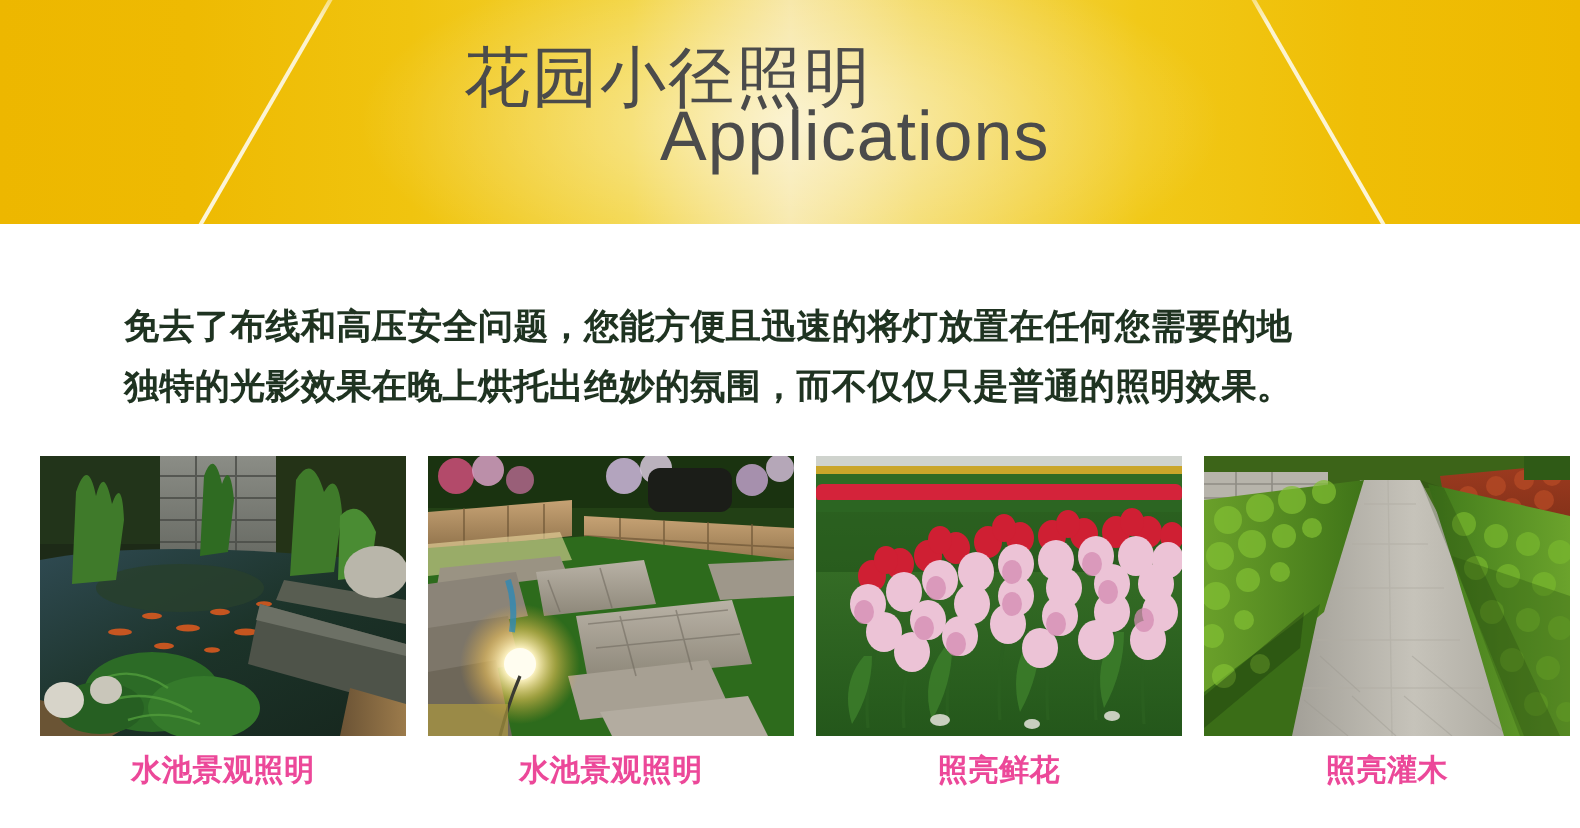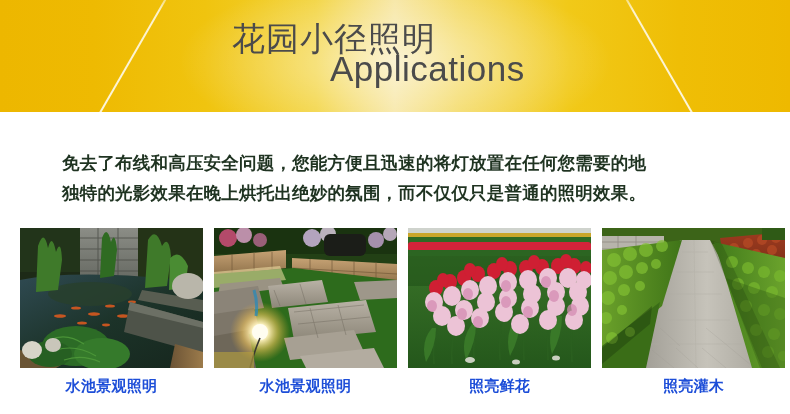--- a/index.html
+++ b/index.html
@@ -123,21 +123,21 @@
     display: block;
     overflow: hidden;
     background: #243018;
   }
   .photo svg { display: block; width: 183px; height: 140px; }
   .caption {
     margin-top: 9px;
     font-size: 15px;
     line-height: 18px;
     font-weight: 700;
-    color: #1d4ed8;
+    color: #ec4899;
     letter-spacing: 0.3px;
     white-space: nowrap;
   }
 </style>
 </head>
 <body>
 
 <div class="banner">
   <div class="banner-sheen"></div>
   <div class="diag diag-left"></div>

